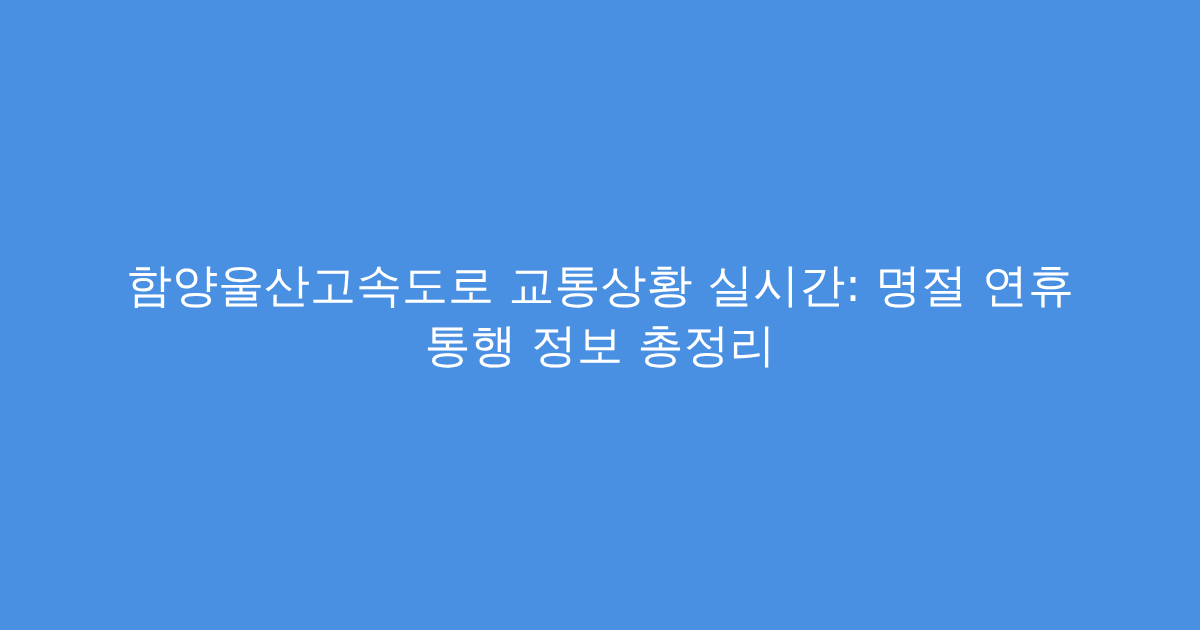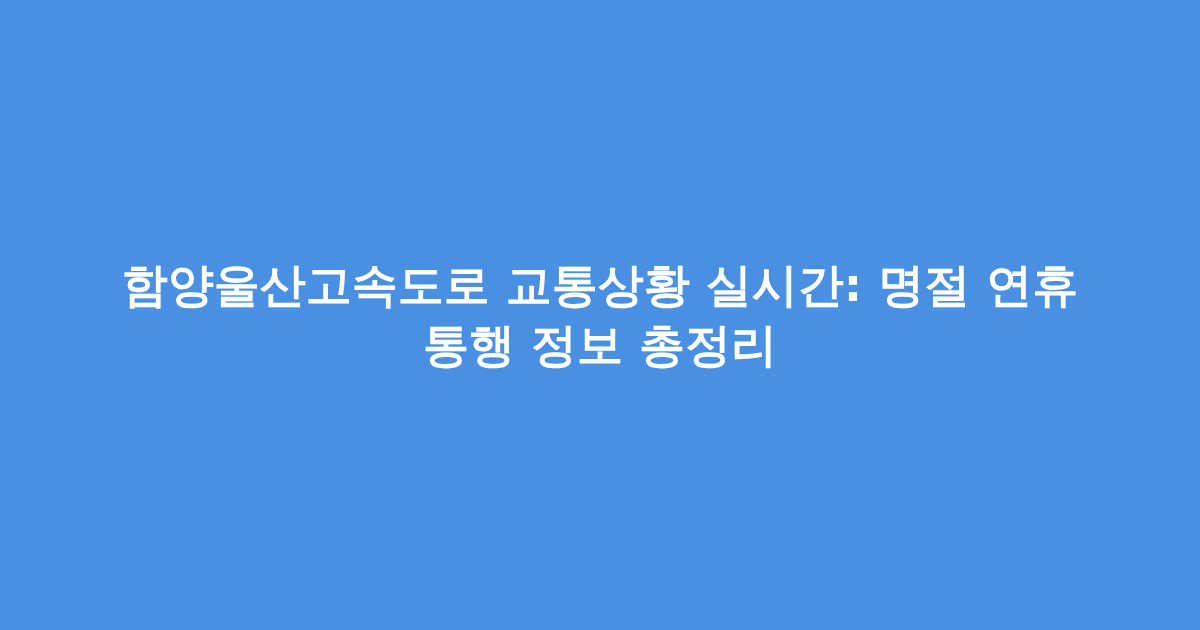--- a/index.html
+++ b/index.html
@@ -30,21 +30,21 @@
     text-align: center;
     padding: 0 20px;
     box-sizing: border-box;
   }
 
   #banner-title {
     margin: 0;
     color: #ffffff;
     font-family: "DejaVu Sans", "Liberation Sans", sans-serif;
     font-size: 46px;
-    font-weight: bold;
+    font-weight: normal;
     line-height: 60px;
     letter-spacing: 0px;
     word-break: keep-all;
     white-space: normal;
   }
 </style>
 </head>
 <body>
 
 <div id="banner">

